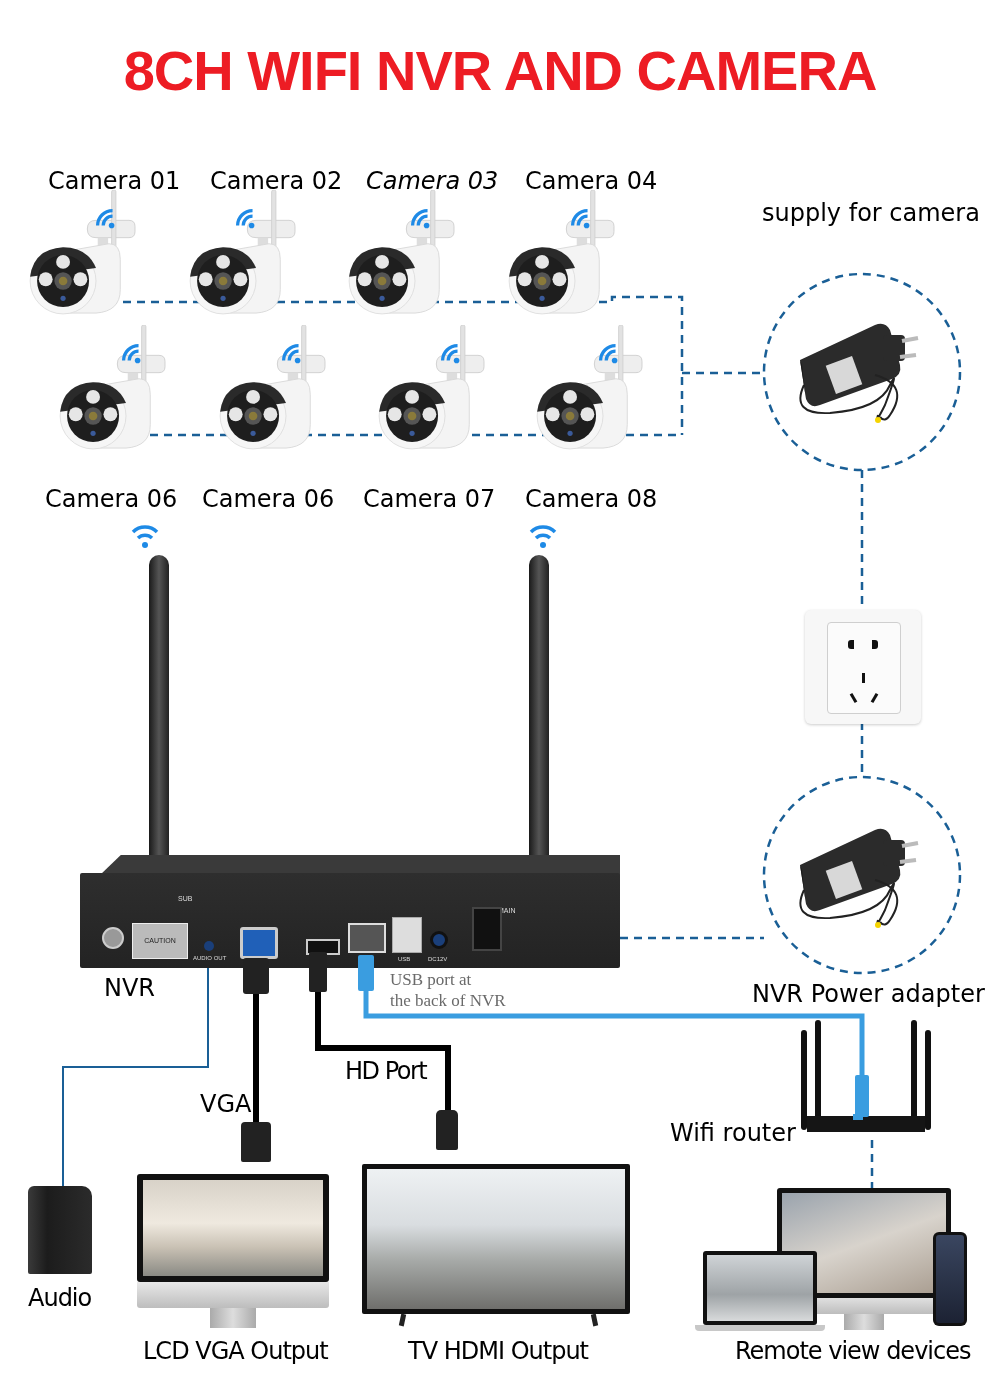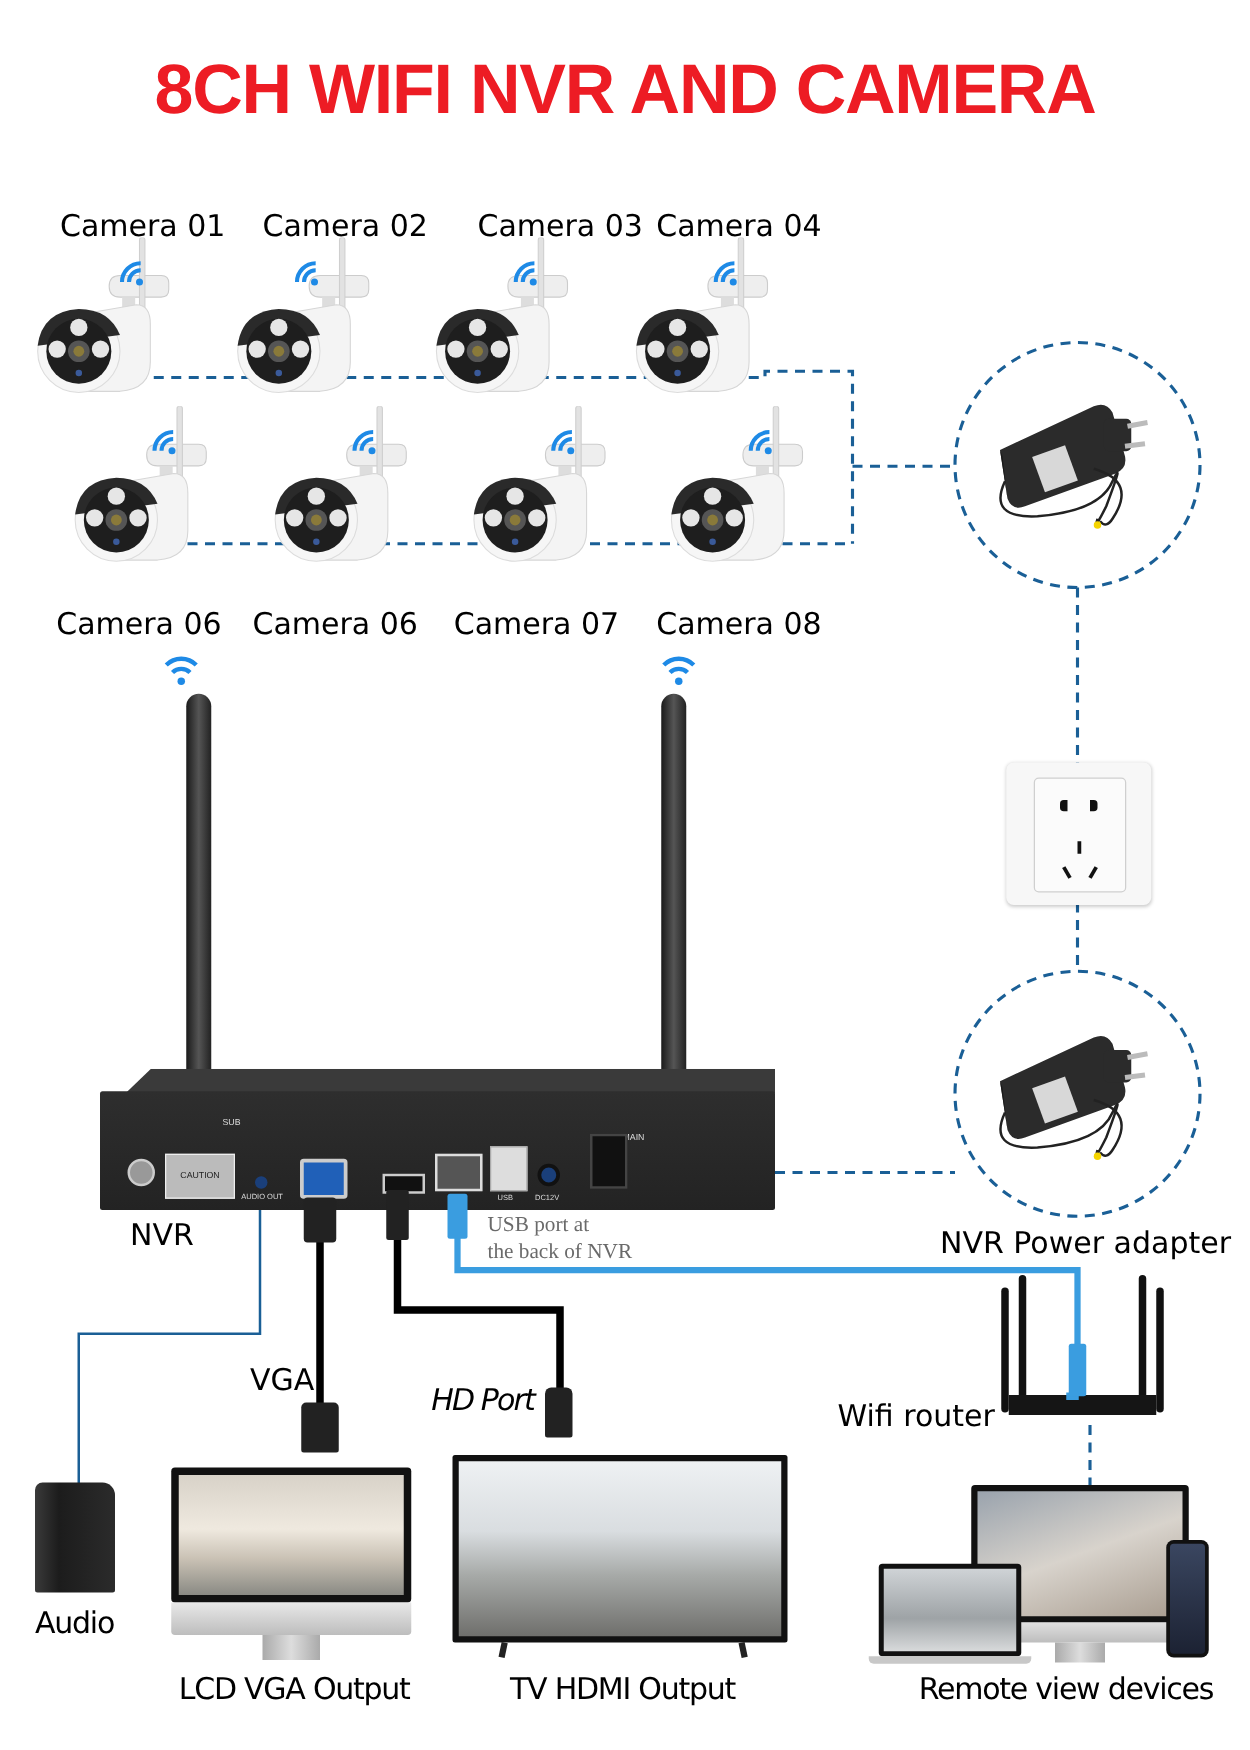--- a/index.html
+++ b/index.html
@@ -35,21 +35,21 @@
 
   <path d="M366 990 V1016 H862 V1080" stroke="#3a9de0" stroke-width="5" fill="none"></path>
 
   <path d="M256 990 V1125" stroke="#000" stroke-width="6" fill="none"></path>
 
   <path d="M318 990 V1048 H448 V1112" stroke="#000" stroke-width="6" fill="none"></path>
 </svg>
 
 <div class="abs lbl" style="left:48px;top:167px;">Camera 01</div>
 <div class="abs lbl" style="left:210px;top:167px;">Camera 02</div>
-<div class="abs lbl" style="left:382px;top:167px;">Camera 03</div>
+<div class="abs lbl" style="left:366px;top:167px;font-style:italic;">Camera 03</div>
 <div class="abs lbl" style="left:525px;top:167px;">Camera 04</div>
 
 <svg width="0" height="0" style="position:absolute">
   <defs>
     <symbol id="cam" viewBox="0 0 130 150">
       <path d="M70 45 Q70 35 80 35 H118 Q125 35 125 42 V48 Q125 55 118 55 H80 Q70 55 70 45Z" fill="#eeeeee" stroke="#ccc"></path>
       <rect x="82" y="55" width="12" height="18" fill="#ddd"></rect>
       <rect x="98" y="0" width="5" height="80" rx="2" fill="#e2e2e2" stroke="#cfcfcf"></rect>
       <path d="M20 75 L95 62 Q108 62 108 80 V115 Q108 140 80 142 L40 142 Z" fill="#f4f4f4" stroke="#d6d6d6"></path>
       <circle cx="42" cy="105" r="38" fill="#f6f6f6" stroke="#dcdcdc"></circle>
@@ -140,20 +140,21 @@
       <use href="#wifi"></use>
     </svg>
 </div>
 
 <div class="abs lbl" style="left:45px;top:485px;">Camera 06</div>
 <div class="abs lbl" style="left:202px;top:485px;">Camera 06</div>
 <div class="abs lbl" style="left:363px;top:485px;">Camera 07</div>
 <div class="abs lbl" style="left:525px;top:485px;">Camera 08</div>
 
 <div class="abs lbl" style="left:762px;top:198px;width:210px;text-align:center;line-height:30px;">
+  <div>supply for camera</div>
 </div>
 
 <svg width="0" height="0" style="position:absolute">
   <defs>
     <symbol id="adapter" viewBox="0 0 140 120">
       <path d="M10 55 L85 20 Q95 16 100 25 L110 60 Q112 70 102 74 L30 100 Q20 104 16 94 Z" fill="#2b2b2b"></path>
       <path d="M16 94 L12 60 L10 55" fill="#1a1a1a"></path>
       <rect x="40" y="55" width="28" height="30" transform="rotate(-20 54 70)" fill="#d8d8d8"></rect>
       <rect x="93" y="30" width="22" height="26" rx="4" fill="#2b2b2b"></rect>
       <line x1="112" y1="36" x2="128" y2="33" stroke="#bbb" stroke-width="4"></line>
@@ -213,21 +214,21 @@
 <div class="abs lbl" style="left:104px;top:974px;">NVR</div>
 <div class="abs lbl-sm" style="left:390px;top:969px;font-family:Liberation Serif, serif;">
   <div>USB port at</div>
   <div>the back of NVR</div>
 </div>
 
 <div class="abs" style="left:243px;top:958px;width:26px;height:36px;background:#222;border-radius:3px;"></div>
 <div class="abs" style="left:309px;top:952px;width:18px;height:40px;background:#222;border-radius:2px;"></div>
 <div class="abs" style="left:358px;top:955px;width:16px;height:36px;background:#3a9de0;border-radius:2px;"></div>
 
-<div class="abs lbl" style="left:345px;top:1106px;letter-spacing:-1.5px;font-style:italic;">HD Port</div>
+<div class="abs lbl" style="left:345px;top:1057px;letter-spacing:-1.5px;">HD Port</div>
 <div class="abs lbl" style="left:200px;top:1090px;">VGA</div>
 
 <div class="abs" style="left:241px;top:1122px;width:30px;height:40px;background:#222;border-radius:4px 4px 2px 2px;"></div>
 <div class="abs" style="left:436px;top:1110px;width:22px;height:40px;background:#222;border-radius:5px 5px 2px 2px;"></div>
 
 <div class="abs lbl" style="left:670px;top:1119px;">Wifi router</div>
 <div class="abs" style="left:797px;top:1020px;width:140px;height:120px;">
   <div class="abs" style="left:4px;top:10px;width:6px;height:100px;background:#111;border-radius:3px;"></div>
   <div class="abs" style="left:18px;top:0;width:6px;height:100px;background:#111;border-radius:3px;"></div>
   <div class="abs" style="left:114px;top:0;width:6px;height:100px;background:#111;border-radius:3px;"></div>

